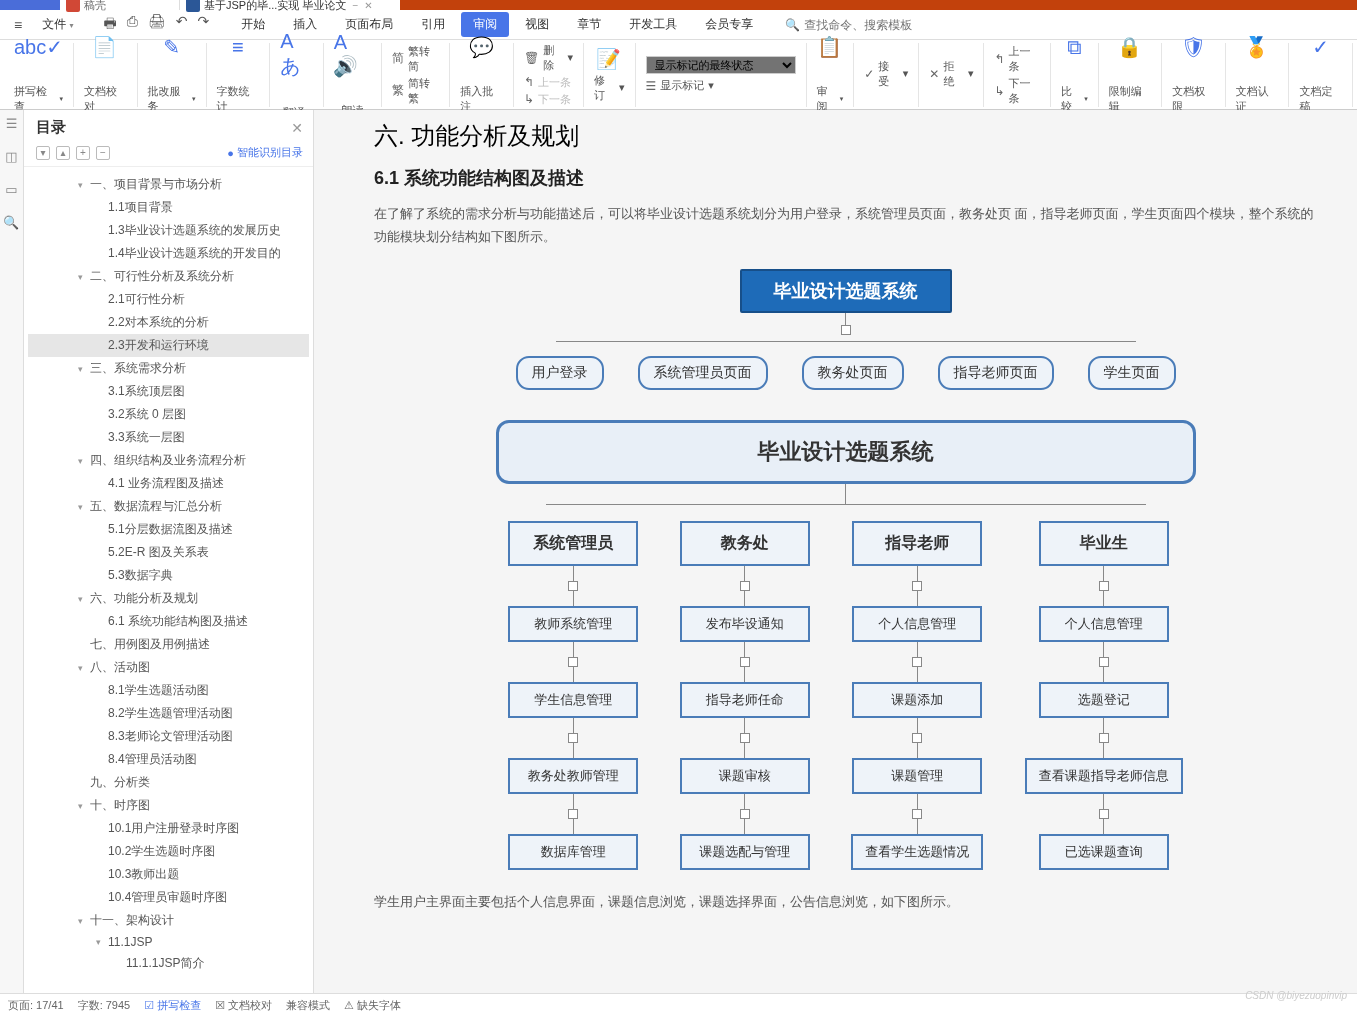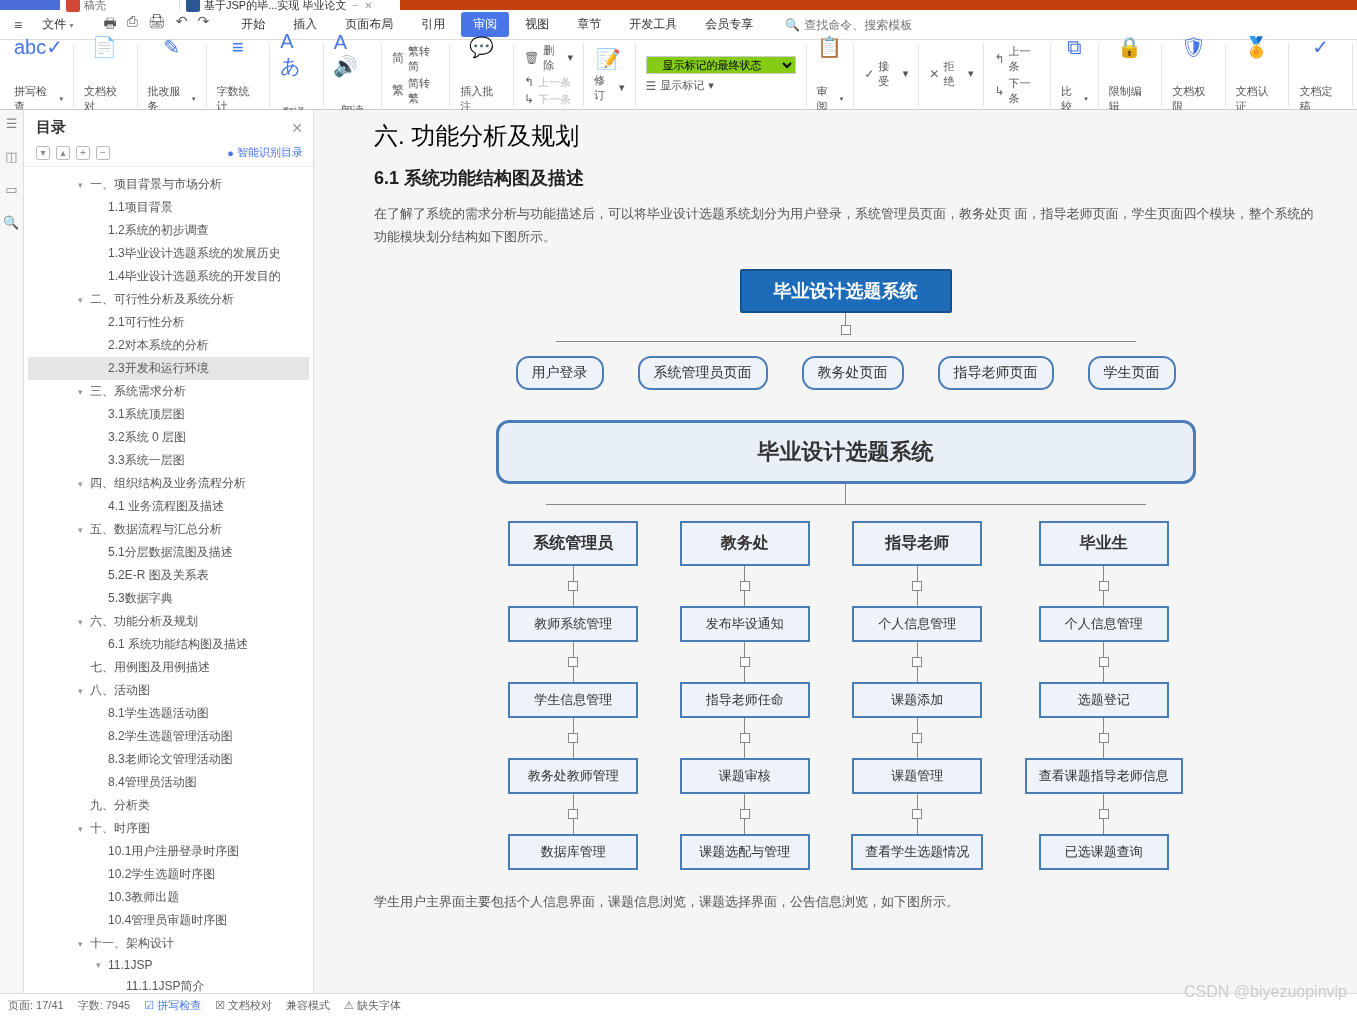--- a/index.html
+++ b/index.html
@@ -27,21 +27,21 @@
 .search-icon { color: #999; }
 
 .ribbon { height: 70px; background: #fff; border-bottom: 1px solid #ccc; display: flex; align-items: center; padding: 0 4px; }
 .rb-group { display: flex; flex-direction: column; align-items: center; justify-content: center; padding: 2px 10px; height: 64px; border-right: 1px solid #e5e5e5; cursor: pointer; gap: 25px; }
 .rb-group.row { flex-direction: column; gap: 2px; align-items: flex-start; }
 .rb-icon { font-size: 20px; color: #4875e8; }
 .rb-label { font-size: 11px; color: #555; display: flex; align-items: center; gap: 2px; }
 .rb-label .caret { font-size: 7px; }
 .rb-sub { display: flex; align-items: center; gap: 4px; font-size: 11px; color: #555; }
 .rb-sub .ico { font-size: 12px; color: #666; }
-.rb-select { border: 1px solid #ccc; font-size: 11px; padding: 1px 12px; width: 150px; background: #84cc16; }
+.rb-select { border: 1px solid #ccc; font-size: 11px; padding: 1px 4px; width: 150px; background: #737373; }
 
 .workspace { display: flex; height: calc(100% - 126px); }
 
 .leftbar { width: 24px; background: #f7f7f7; border-right: 1px solid #ddd; display: flex; flex-direction: column; align-items: center; padding-top: 6px; gap: 18px; }
 .leftbar span { font-size: 13px; color: #888; cursor: pointer; }
 
 .sidebar { width: 290px; background: #fff; border-right: 1px solid #ddd; display: flex; flex-direction: column; }
 .sb-header { display: flex; align-items: center; justify-content: space-between; padding: 8px 10px 4px 12px; }
 .sb-title { font-size: 15px; font-weight: bold; color: #333; }
 .sb-close { color: #999; font-size: 14px; cursor: pointer; }
@@ -75,21 +75,21 @@
 .diagram2 { margin: 30px auto 20px; width: 700px; }
 .d2-row { display: flex; justify-content: space-around; gap: 16px; }
 .d2-col { display: flex; flex-direction: column; align-items: center; gap: 0; }
 .d2-box { background: #eef3f9; border: 2px solid #4a7cb8; padding: 7px 12px; font-size: 13px; color: #333; text-align: center; min-width: 130px; }
 .d2-head { font-size: 16px; font-weight: bold; padding: 10px 22px; }
 .d2-v { width: 1px; height: 16px; background: #888; }
 .d2-dot { width: 10px; height: 10px; border: 1px solid #888; background: #fff; margin: -1px 0; }
 
 .statusbar { position: absolute; bottom: 0; left: 0; right: 0; height: 24px; background: #fff; border-top: 1px solid #ddd; display: flex; align-items: center; font-size: 11px; color: #666; padding: 0 8px; gap: 14px; }
 .statusbar .check { color: #4875e8; }
-.watermark { position: absolute; bottom: 16px; right: 10px; font-size: 16px; color: #ccc; }
+.watermark { position: absolute; bottom: 16px; right: 10px; font-size: 10px; color: #ccc; font-style: italic; }
 </style>
 </head>
 <body>
 
 <div class="titlebar">
   <div class="tab-home"></div>
   <div class="tab-doc1">
     <span class="tab-icon"></span>
     <span>稿壳</span>
   </div>
@@ -295,24 +295,20 @@
         <div class="tree-item ind-1">
           <span class="tree-caret">▾</span>
           <span class="tree-text">一、项目背景与市场分析</span>
         </div>
         <div class="tree-item ind-2">
           <span class="tree-caret"></span>
           <span class="tree-text">1.1项目背景</span>
         </div>
         <div class="tree-item ind-2">
           <span class="tree-caret"></span>
-          <span class="tree-text">1.2系统的初步调查</span>
-        </div>
-        <div class="tree-item ind-2">
-          <span class="tree-caret"></span>
           <span class="tree-text">1.3毕业设计选题系统的发展历史</span>
         </div>
         <div class="tree-item ind-2">
           <span class="tree-caret"></span>
           <span class="tree-text">1.4毕业设计选题系统的开发目的</span>
         </div>
         <div class="tree-item ind-1">
           <span class="tree-caret">▾</span>
           <span class="tree-text">二、可行性分析及系统分析</span>
         </div>

